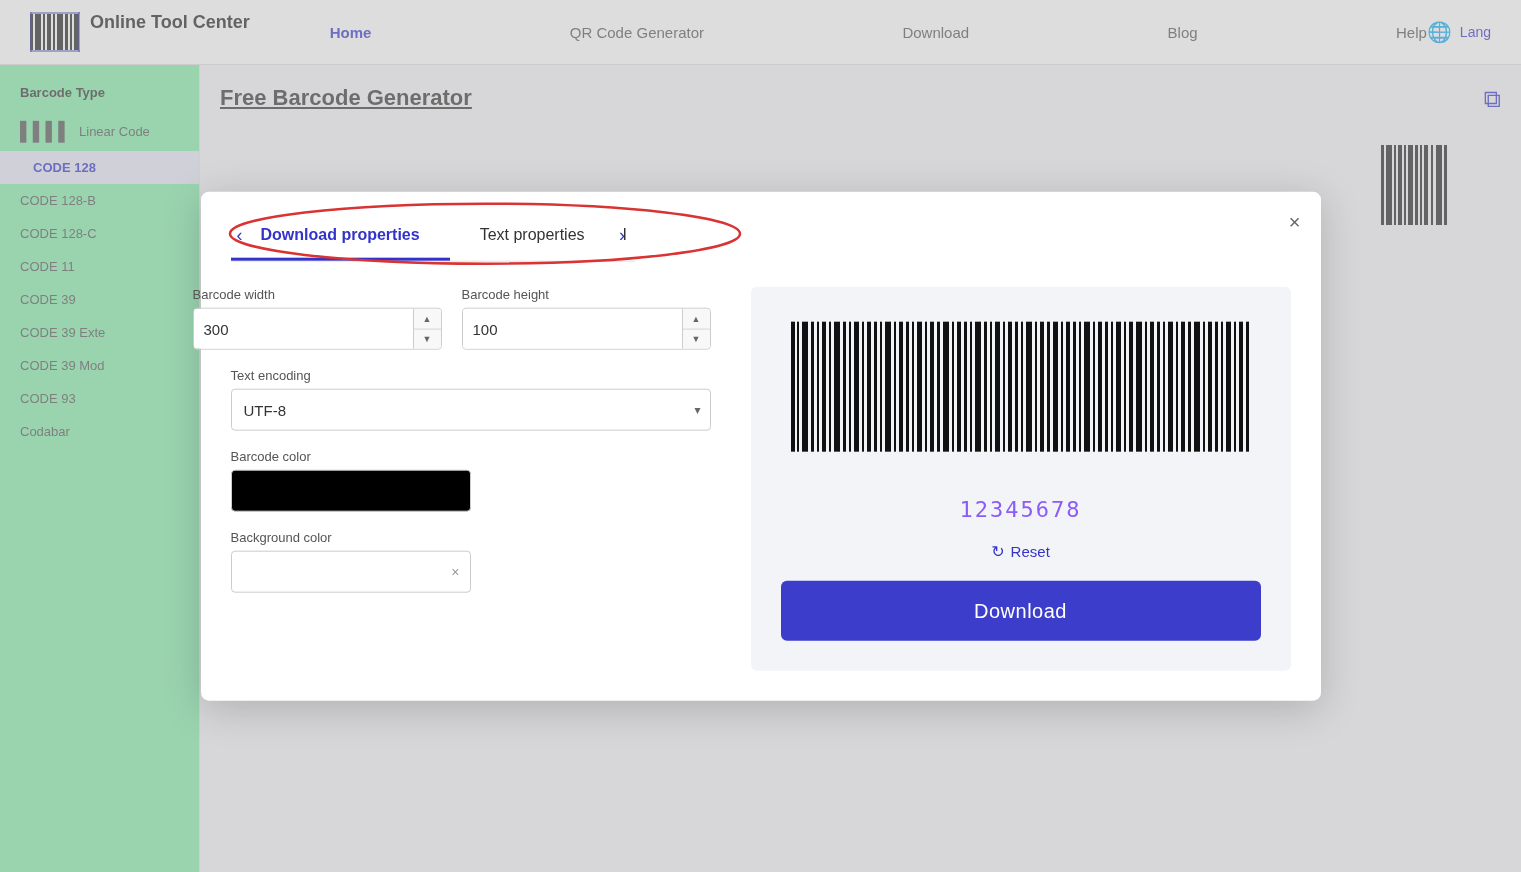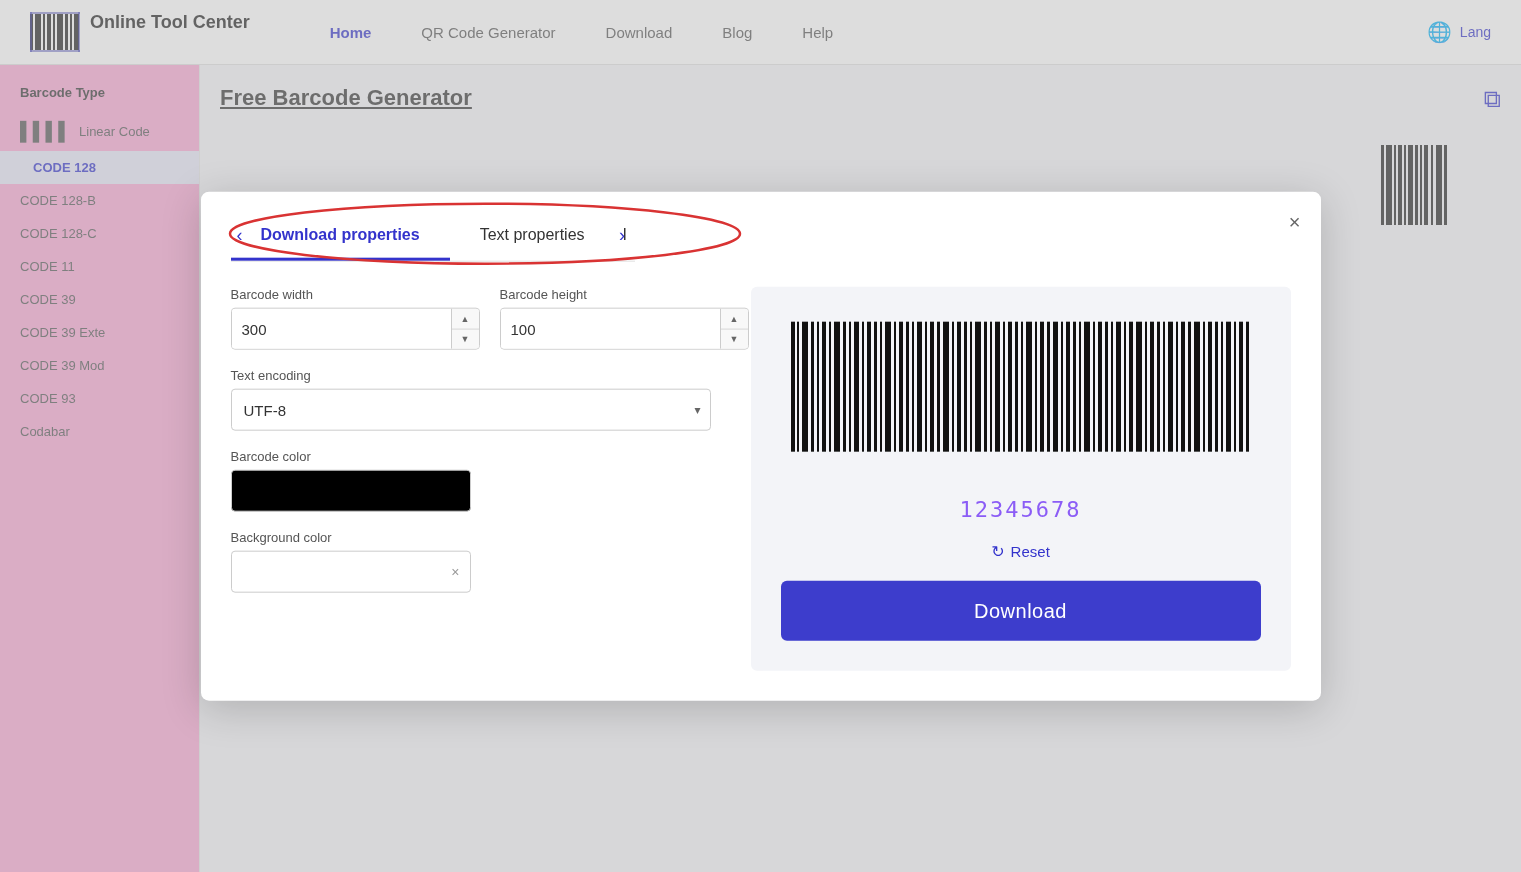--- a/index.html
+++ b/index.html
@@ -43,21 +43,21 @@
     }
     .logo-text {
       font-size: 18px;
       font-weight: 700;
       color: #222;
     }
     .nav-links {
       display: flex;
       gap: 50px;
       flex: 1;
-      justify-content: flex-start;
+      justify-content: space-between;
     }
     .nav-link {
       font-size: 15px;
       color: #555;
       cursor: pointer;
       text-decoration: none;
     }
     .nav-link.active {
       color: #3333cc;
       font-weight: 600;
@@ -80,21 +80,21 @@
     
     .bg-content {
       position: absolute;
       top: 65px; left: 0; right: 0; bottom: 0;
       display: flex;
     }
 
     
     .sidebar {
       width: 200px;
-      background: #f9a8d4;
+      background: #86efac;
       padding: 20px 0;
       border-right: 1px solid #e5e5e5;
     }
     .sidebar-title {
       font-size: 13px;
       font-weight: 600;
       color: #333;
       padding: 0 20px 12px;
     }
     .sidebar-item {
@@ -233,20 +233,21 @@
 
     .modal-left {
       width: 480px;
       flex-shrink: 0;
     }
 
     .form-row {
       display: flex;
       gap: 20px;
       margin-bottom: 18px;
+      justify-content: flex-end;
     }
 
     .form-group {
       flex: 1;
     }
 
     .form-label {
       font-size: 13px;
       color: #555;
       margin-bottom: 6px;

